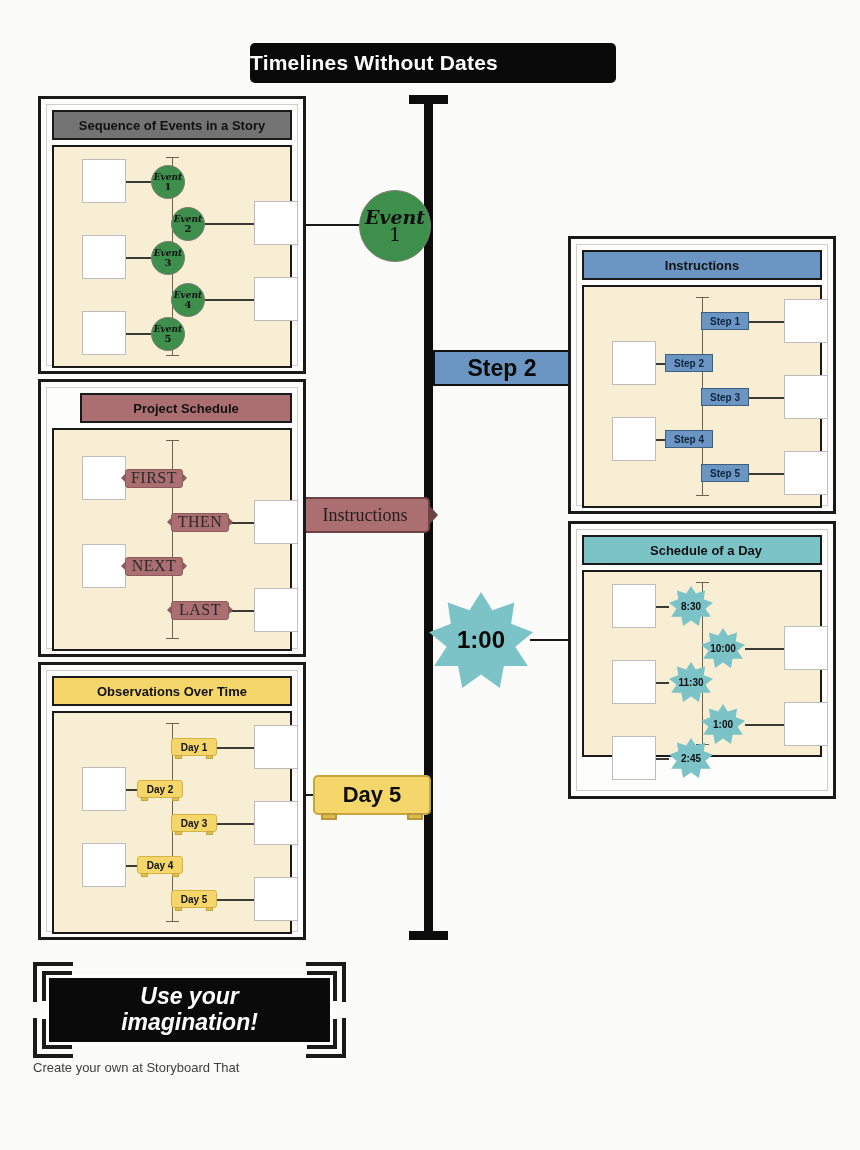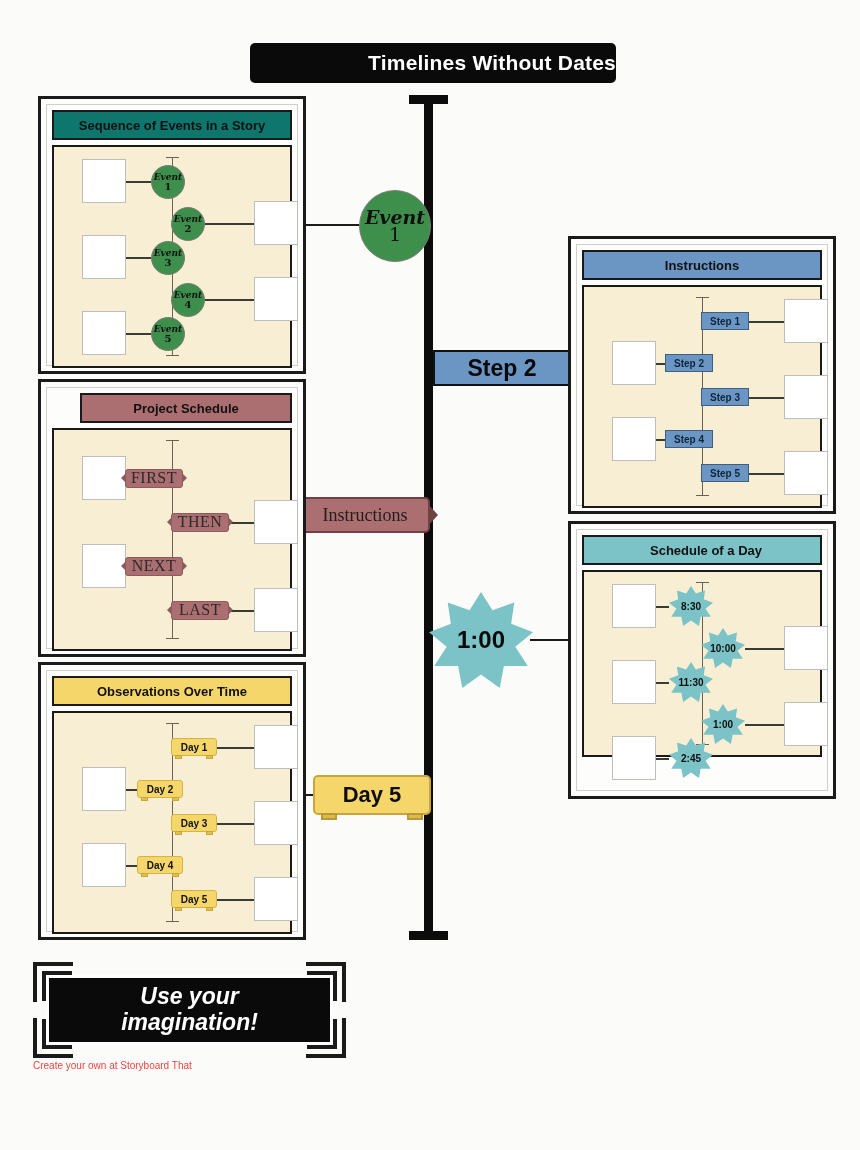--- a/index.html
+++ b/index.html
@@ -6,21 +6,21 @@
   body{
     width:860px;height:1150px;background:#fbfbfa;position:relative;
     font-family:"Liberation Sans",sans-serif;overflow:hidden;
   }
   .abs{position:absolute;}
 
   
   #main-title{
     left:250px;top:43px;width:366px;height:40px;
     background:#0a0a0a;border-radius:5px;
-    display:flex;align-items:center;justify-content:flex-end;
+    display:flex;align-items:center;justify-content:flex-start;
   }
   #main-title span{
     color:#fff;font-size:21px;font-weight:bold;letter-spacing:.2px;
     font-family:"Liberation Sans",sans-serif;
   }
 
   
   .panel{
     width:268px;
     background:#fdfdfb;border:3px solid #1a1a1a;
@@ -171,21 +171,21 @@
   .brk.tl{left:0;top:0;border-right:none;border-bottom:none;}
   .brk.tr{right:0;top:0;border-left:none;border-bottom:none;}
   .brk.bl{left:0;bottom:0;border-right:none;border-top:none;}
   .brk.br{right:0;bottom:0;border-left:none;border-top:none;}
   .brk2{position:absolute;width:26px;height:26px;border:4px solid #1a1a1a;}
   .brk2.tl{left:9px;top:9px;border-right:none;border-bottom:none;}
   .brk2.tr{right:9px;top:9px;border-left:none;border-bottom:none;}
   .brk2.bl{left:9px;bottom:9px;border-right:none;border-top:none;}
   .brk2.br{right:9px;bottom:9px;border-left:none;border-top:none;}
 
-  #attribution{left:33px;top:1060px;font-size:10px;color:#ef4444;}
+  #attribution{left:33px;top:1060px;font-size:13px;color:#404040;}
 </style>
 </head>
 <body>
 
 <div class="abs" id="main-title">
   <span>Timelines Without Dates</span>
 </div>
 
 <div class="abs" id="timeline-cap-top"></div>
 <div class="abs" id="timeline-axis"></div>
@@ -213,21 +213,21 @@
   <span>1:00</span>
 </div>
 
 <div class="abs" id="marker-day-5">
   <span>Day 5</span>
 </div>
 
 <div id="panel-host">
     <div class="panel abs" style="left: 38px; top: 96px; height: 278px;">
       <div class="panel-inner">
-        <div class="panel-header" style="background: #0f766e;">
+        <div class="panel-header" style="background: #737373;">
           <span>Sequence of Events in a Story</span>
         </div>
         <div class="panel-body" style="height: 223px;">
           <div class="axis"></div>
           <div class="conn" style="top: 34px; left: 72px; width: 25px;"></div>
           <div class="card" style="top: 12px; left: 28px;"></div>
           <div class="circ" style="width: 32px; height: 32px; top: 18px; left: 97px;">
             <span class="w">Event</span>
             <span class="n">1</span>
           </div>

